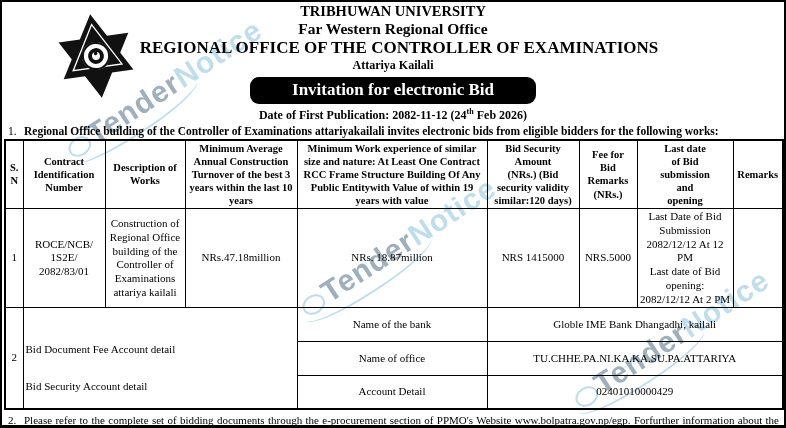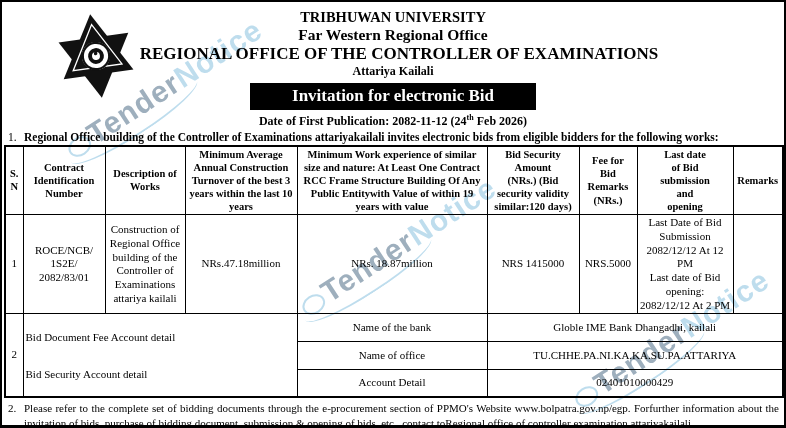--- a/index.html
+++ b/index.html
@@ -33,31 +33,32 @@
   .wm .wm-dark{color:#7e95a8;}
   .wm .wm-light{color:#a9d2e8;}
   .wm .wm-swoosh{
     position:absolute;left:-4px;bottom:-8px;
     width:150px;height:26px;
     border-bottom:2px solid #a9d2e8;
     border-radius:50%;
   }
   
   .content{position:relative;z-index:1;}
-  .hdr{ text-align:center; padding-top:7px; line-height:1.18;}
+  .hdr{ text-align:center; padding-top:1px; line-height:1.18;}
   .hdr-line1{font-weight:bold;font-size:14.5px;}
   .hdr-line2{font-weight:bold;font-size:15.5px;}
   .hdr-line3{font-weight:bold;font-size:17px;margin-left:12px;}
   .hdr-line4{font-weight:bold;font-size:12px;}
   .logo{position:absolute;left:48px;top:10px;width:92px;height:88px;}
   .banner-wrap{text-align:center;margin-top:4px;}
   .banner{
     display:inline-block;background:#000;color:#fff;
     font-weight:bold;font-size:17px;
     padding:3px 42px 4px 42px;
+    border-radius:9px;
   }
   .pubdate{text-align:center;font-weight:bold;font-size:12px;margin-top:3px;}
   .pubdate sup{font-size:8px;}
   .intro{display:flex;font-size:11.5px;margin:2px 4px 2px 6px;}
   .intro .num{width:16px;flex:none;}
   .intro .txt{flex:1;font-weight:bold;}
   
   table.bid{
     border-collapse:collapse;table-layout:fixed;
     margin:0 2px;width:780px;
@@ -66,21 +67,21 @@
   table.bid th, table.bid td{
     border:1px solid #000;
     padding:1px 2px;
     text-align:center;vertical-align:middle;
     overflow:hidden;
   }
   table.bid th{font-size:10.5px;font-weight:bold;white-space:pre-line;line-height:1.25;}
   table.bid td{font-size:11px;white-space:pre-line;line-height:1.25;}
   td.left{text-align:left;padding-left:6px;}
   td.vtop{vertical-align:top;}
-  .acct-label{margin-top:2px;font-size:11px;text-align:left;}
+  .acct-label{margin-top:20px;font-size:11px;text-align:left;}
   .acct-label + .acct-label{margin-top:9px;}
   
   .notes{margin:3px 5px 0 6px;font-size:11px;}
   .note{display:flex;line-height:1.3;}
   .note .num{width:16px;flex:none;}
   .note .txt{flex:1;text-align:justify;}
 </style>
 </head>
 <body>
 

